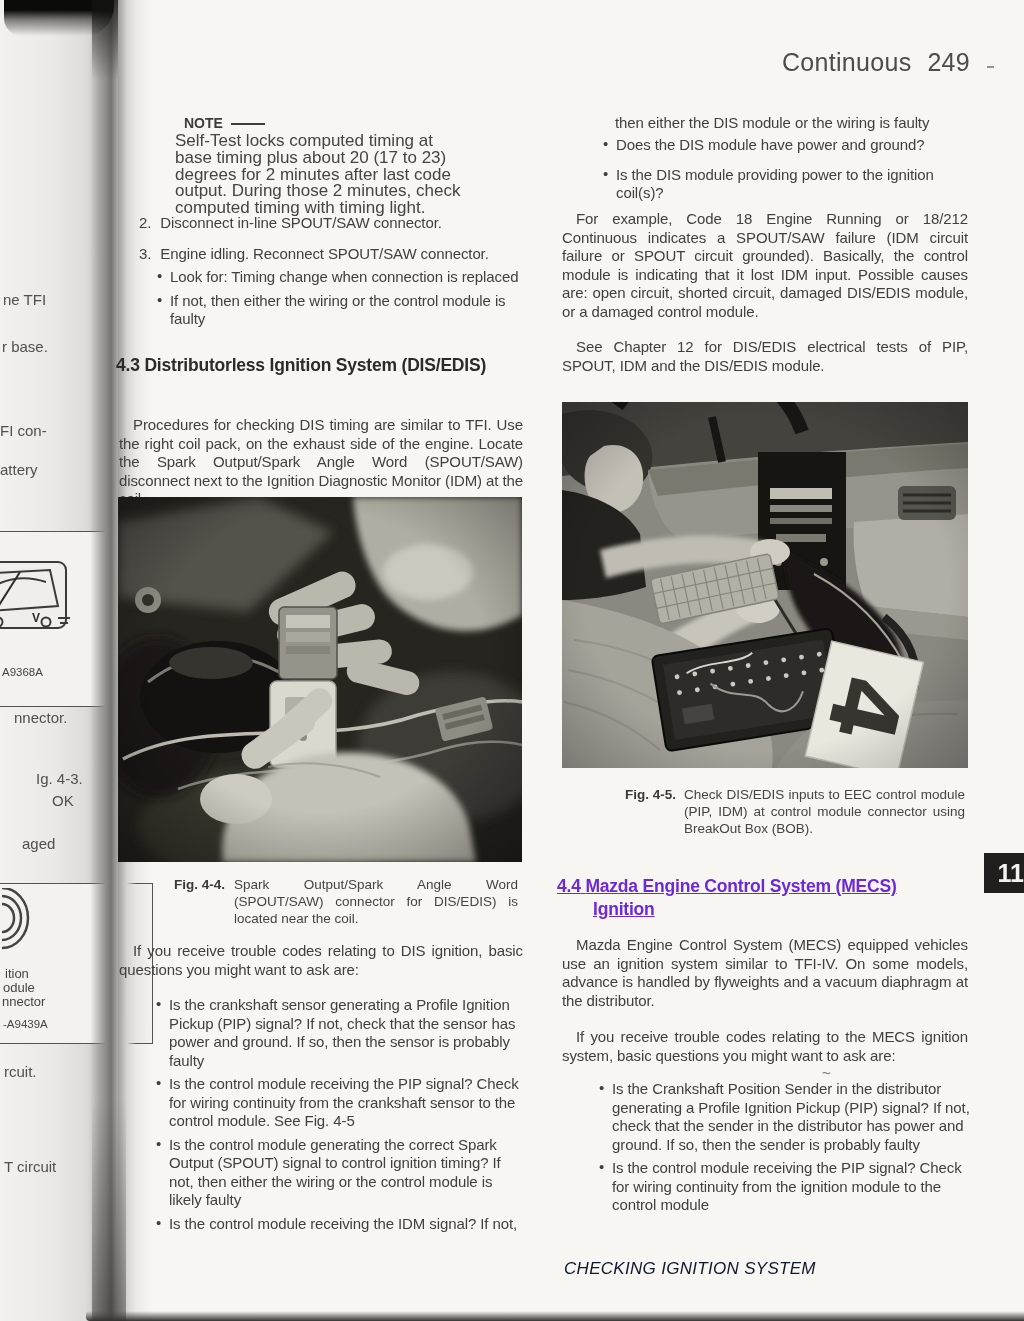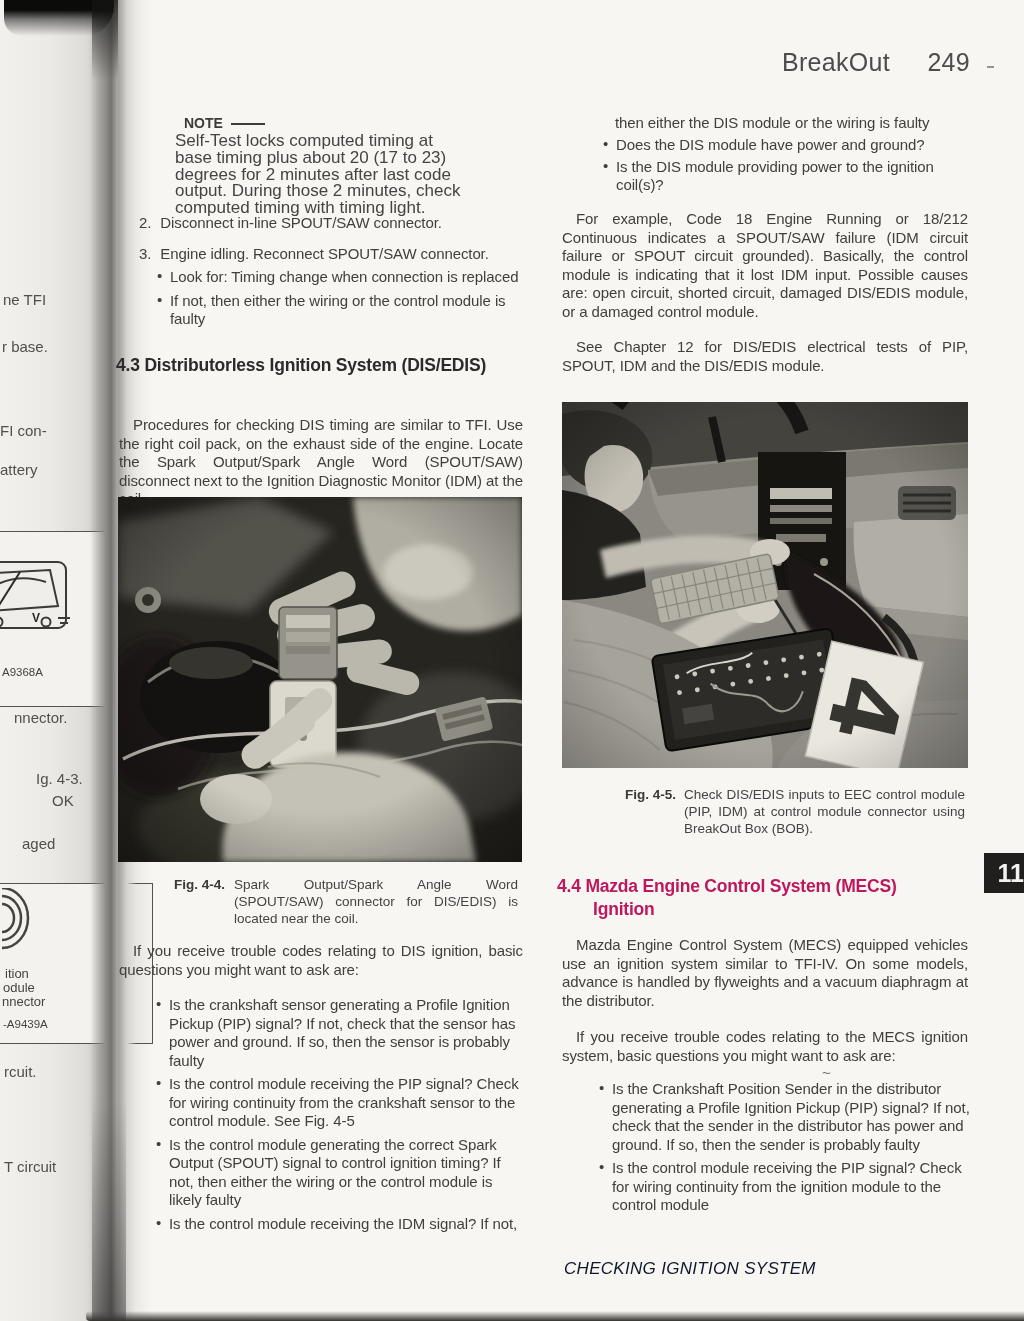--- a/index.html
+++ b/index.html
@@ -40,21 +40,21 @@
   .note-dash{display:inline-block;width:34px;height:2.5px;background:#3e3d3a;
     margin-left:8px;vertical-align:3px;}
   .note-body{top:133px;left:175px;width:293px;font-size:17px;line-height:16.8px;color:#454442;}
   .step{display:flex;gap:9px;}
   .snum{flex:0 0 auto;}
   .bullet{position:relative;padding-left:13px;margin-bottom:5px;}
   .bullet::before{content:"\2022";position:absolute;left:0;top:-1px;}
   .h43{top:355px;left:116px;width:412px;font-size:17.5px;font-weight:bold;
     color:#2c2b29;letter-spacing:-.2px;}
   .h44{top:875px;left:557px;width:420px;font-size:17.5px;font-weight:bold;
-    color:#be185d;letter-spacing:-.2px;line-height:23px;}
+    color:#6d28d9;letter-spacing:-.2px;line-height:23px;text-decoration:underline;}
   .h44 .l2{padding-left:36px;}
   .caption{font-size:13.5px;line-height:17px;color:#454442;position:absolute;}
   .cap-label{position:absolute;left:0;top:0;font-weight:bold;color:#3a3936;}
   .cap-body{display:block;padding-left:60px;text-align:justify;}
   .tilde{top:1064px;left:822px;font-size:15px;color:#6c6b68;}
   
   .frag{position:absolute;font-size:15px;color:#504f4c;white-space:nowrap;}
   .mbox{position:absolute;background:#f3f2ef;
     border-top:1.5px solid #55534f;border-right:1.5px solid #55534f;border-bottom:1.5px solid #55534f;}
   .mbox-txt{position:absolute;font-size:13px;color:#45443f;white-space:nowrap;}
@@ -105,21 +105,21 @@
   <span class="mbox-code" style="left:3px;top:134px;">-A9439A</span>
 </div>
 
 <div class="abs gutter"></div>
 <div class="abs gutter-bottom"></div>
 <div class="abs top-edge"></div>
 <div class="abs top-gutter-smudge"></div>
 <div class="abs main-shadow"></div>
 
 <div class="abs header">
-  <span>BreakOut</span>
+  <span>Continuous</span>
   <span>249</span>
 </div>
 <div class="abs header-dash"></div>
 
 <div class="abs tab11">11</div>
 
 <div class="abs note-head">
   <span>NOTE</span><span class="note-dash"></span>
 </div>
 <div class="abs note-body">Self-Test locks computed timing at base timing plus about 20 (17 to 23) degrees for 2 minutes after last code output. During those 2 minutes, check computed timing with timing light.</div>
@@ -219,21 +219,21 @@
 
 <div class="abs body-txt" style="left:156px;top:996px;width:366px;">
   <div class="bullet">Is the crankshaft sensor generating a Profile Ignition Pickup (PIP) signal? If not, check that the sensor has power and ground. If so, then the sensor is probably faulty</div>
   <div class="bullet">Is the control module receiving the PIP signal? Check for wiring continuity from the crankshaft sensor to the control module. See Fig. 4-5</div>
   <div class="bullet">Is the control module generating the correct Spark Output (SPOUT) signal to control ignition timing? If not, then either the wiring or the control module is likely faulty</div>
   <div class="bullet">Is the control module receiving the IDM signal? If not,</div>
 </div>
 
 <div class="abs body-txt" style="left:615px;top:114px;width:356px;">then either the DIS module or the wiring is faulty</div>
 <div class="abs body-txt" style="left:603px;top:136px;width:370px;">
-  <div class="bullet" style="margin-bottom:3px;">Does the DIS module have power and ground?</div>
+  <div class="bullet" style="margin-bottom:11px;">Does the DIS module have power and ground?</div>
   <div class="bullet">Is the DIS module providing power to the ignition coil(s)?</div>
 </div>
 
 <div class="abs body-txt just indent" style="left:562px;top:210px;width:406px;">For example, Code 18 Engine Running or 18/212 Continuous indicates a SPOUT/SAW failure (IDM circuit failure or SPOUT circuit grounded). Basically, the control module is indicating that it lost IDM input. Possible causes are: open circuit, shorted circuit, damaged DIS/EDIS module, or a damaged control module.</div>
 <div class="abs body-txt just indent" style="left:562px;top:338px;width:406px;">See Chapter 12 for DIS/EDIS electrical tests of PIP, SPOUT, IDM and the DIS/EDIS module.</div>
 
 <div class="photo" style="left:562px;top:402px;width:406px;height:366px;">
 <svg viewBox="0 0 406 366" width="406" height="366">
   <defs>
     <filter id="qb2">

